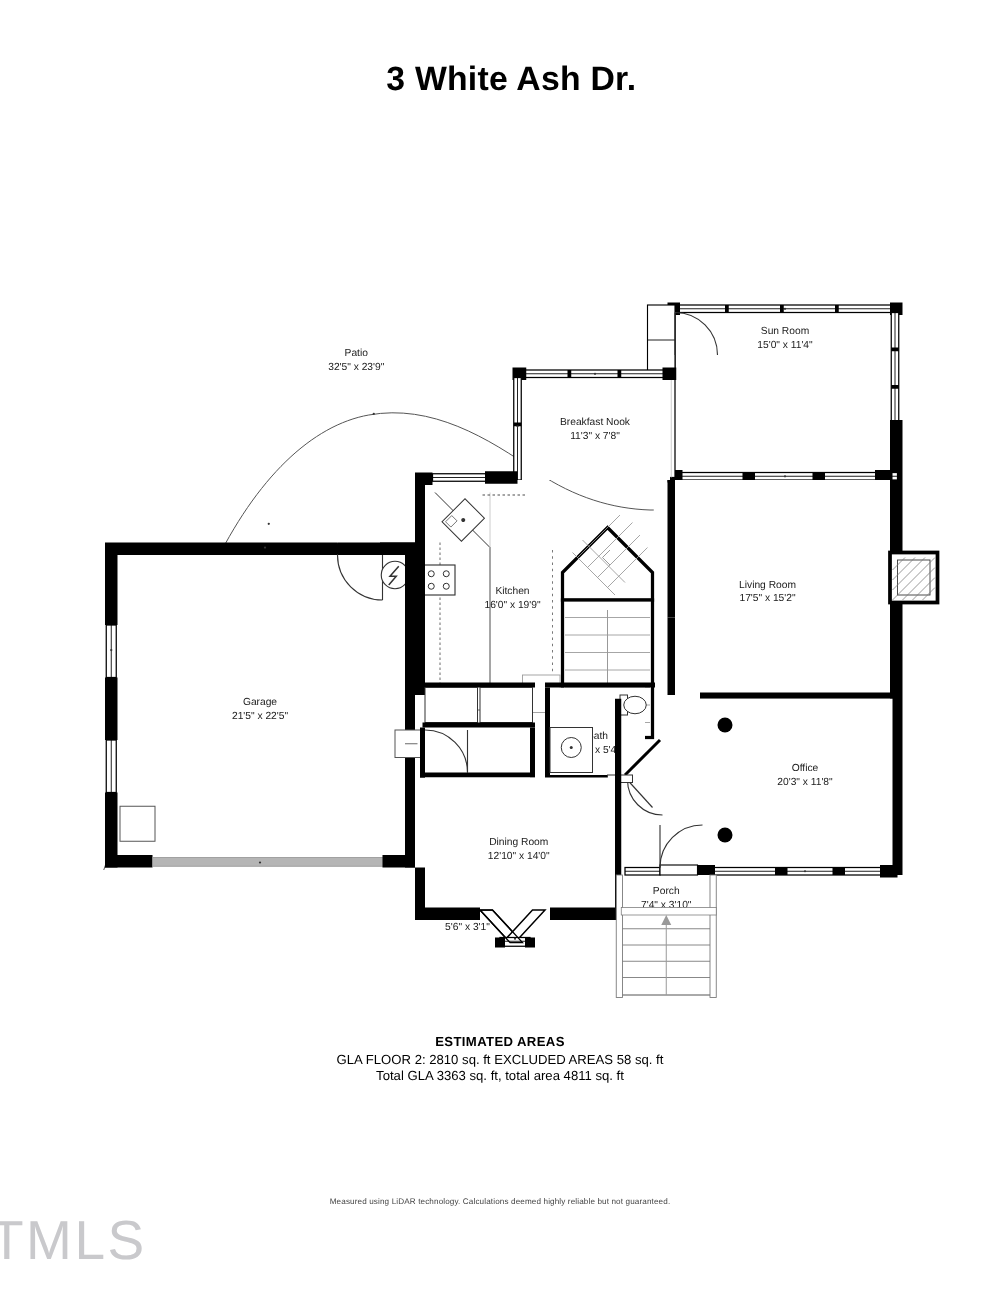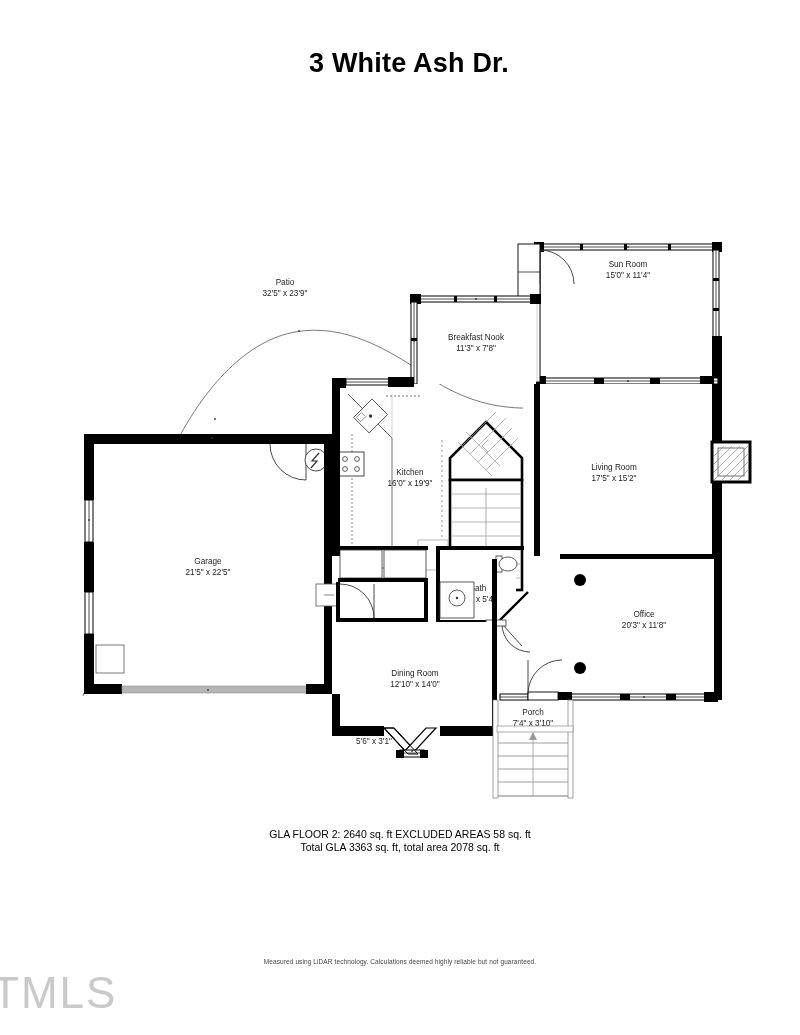--- a/index.html
+++ b/index.html
@@ -436,21 +436,22 @@
     <circle cx="208" cy="540" r="0.9"></circle>
     <circle cx="644" cy="547" r="0.9"></circle>
     <circle cx="412" cy="601" r="0.9"></circle>
     <circle cx="89" cy="370" r="0.9"></circle>
   </g>
 
 </svg>
 </div>
 
 <div class="areas-block">
-  <div class="areas-line">GLA FLOOR 2: 2640 sq. ft EXCLUDED AREAS 58 sq. ft</div>
-  <div class="areas-line">Total GLA 3363 sq. ft, total area 2078 sq. ft</div>
+  <div class="areas-heading">ESTIMATED AREAS</div>
+  <div class="areas-line">GLA FLOOR 2: 2810 sq. ft EXCLUDED AREAS 58 sq. ft</div>
+  <div class="areas-line">Total GLA 3363 sq. ft, total area 4811 sq. ft</div>
 </div>
 
 <div class="disclaimer">Measured using LiDAR technology. Calculations deemed highly reliable but not guaranteed.</div>
 
 <div class="watermark">
   <div class="watermark-text">TMLS</div>
 </div>
 
 </body></html>

